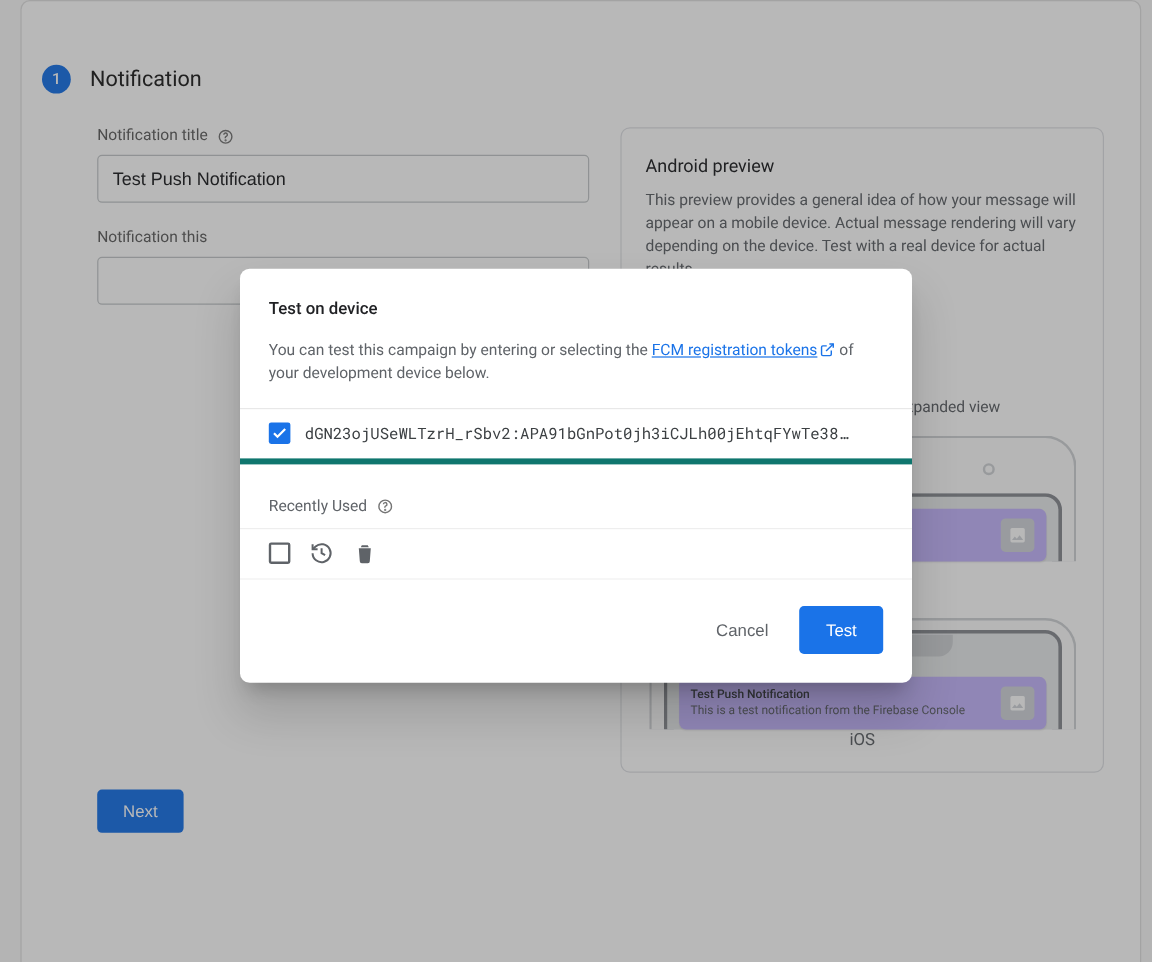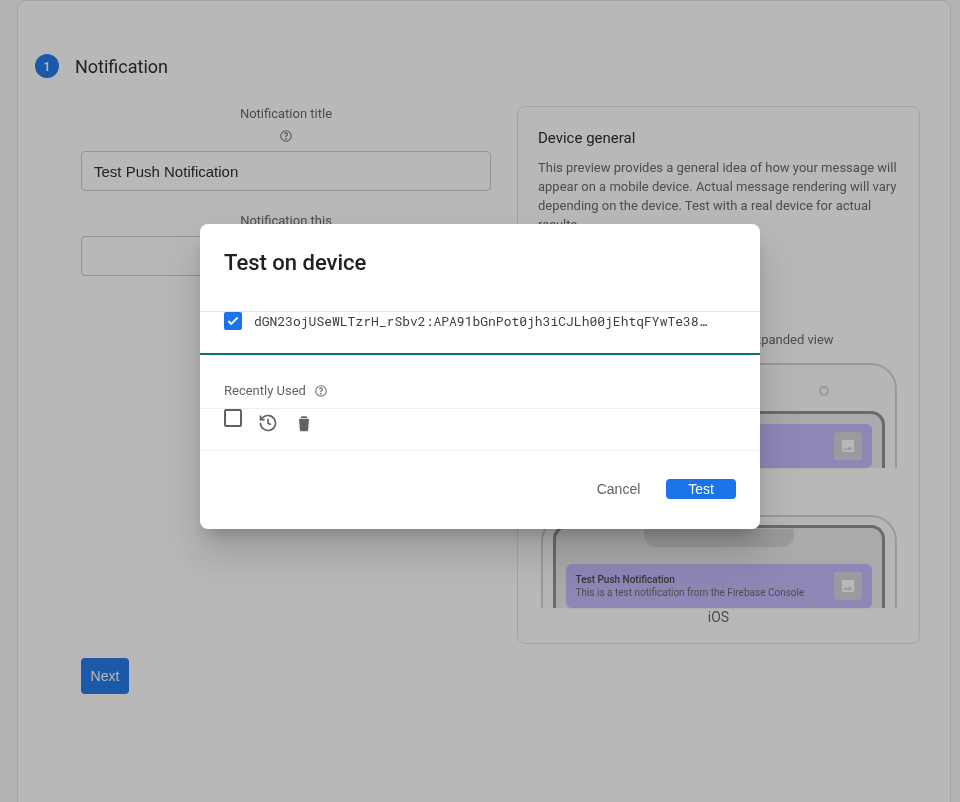--- a/index.html
+++ b/index.html
@@ -33,21 +33,21 @@
     width: 24px; height: 24px;
     background: #1a73e8; color: #fff; font-size: 13px; font-weight: 500;
     border-radius: 50%;
   }
   .step-title { font-size: 18px; font-weight: 400; color: #212121; }
 
   .step-body { display: flex; gap: 26px; margin-top: 28px; margin-left: 63px; margin-right: 0; }
   .left-col  { width: 410px; flex: 0 0 auto; }
   .right-col { flex: 1; }
 
-  .field-label { font-size: 13px; color: #616161; display: flex; align-items: center; gap: 8px; margin-bottom: 8px; flex-direction: column; }
+  .field-label { font-size: 13px; color: #616161; display: flex; align-items: center; gap: 8px; margin-bottom: 8px; }
   .help-circle {
     display: inline-flex; width: 14px; height: 14px; color: #757575;
   }
   .text-input {
     width: 100%; height: 40px;
     border: 1px solid #c4c8ca; border-radius: 4px;
     background: #fff; padding: 0 12px;
     font-size: 15px; color: #202124;
   }
   .text-input::placeholder { color: #9aa0a6; }
@@ -113,58 +113,58 @@
   }
   .platform-label { text-align: center; font-size: 14px; color: #5f6368; margin-top: 1px; }
   .ios-screen { background: #e8eaec; }
   .notif-card.ios { }
   .device-frame.ios { padding-top: 0; }
   .device-frame.ios .device-screen { margin-top: 8px; padding-top: 36px; }
 
   .next-btn {
     background: #1a73e8; color: #fff; font-size: 14px; font-weight: 500;
     border: none; border-radius: 4px;
-    height: 36px; width: 48px;
+    height: 36px; width: 72px;
     cursor: pointer;
     margin-top: 14px; margin-left: 63px;
   }
 
   
   .scrim {
     position: absolute; inset: 0;
     background: rgba(33,33,33,0.32);
     display: flex; align-items: flex-start; justify-content: center;
   }
   .dialog {
     margin-top: 224px;
     width: 560px;
     background: #fff;
     border-radius: 8px;
     box-shadow: 0 11px 15px -7px rgba(0,0,0,0.2), 0 24px 38px 3px rgba(0,0,0,0.14);
     overflow: hidden;
     display: flex; flex-direction: column;
   }
   .dialog-header { padding: 26px 24px 18px; }
-  .dialog-title  { font-size: 22px; font-weight: 500; color: #202124; margin-bottom: 18px; }
+  .dialog-title  { font-size: 14px; font-weight: 500; color: #202124; margin-bottom: 18px; }
   .dialog-intro  { font-size: 13px; color: #5f6368; line-height: 1.45; }
   .dialog-intro a { color: #1a73e8; text-decoration: underline; }
   .ext-link-icon { color: #1a73e8; margin-left: 2px; vertical-align: -2px; display: inline-flex; }
 
   .token-input {
     border-top: 1px solid #e0e0e0;
     padding: 0 24px;
   }
   .token-input input {
     border: none; outline: none; width: 100%;
     height: 40px; font-size: 13px; color: #5f6368;
   }
   .token-input input::placeholder { color: #9aa0a6; }
 
   .token-row {
-    display: flex; align-items: flex-start; gap: 12px;
+    display: flex; align-items: center; gap: 12px;
     padding: 0 18px 0 24px; height: 42px;
     border-top: 1px solid #eeeeee;
   }
   .token-row.no-border { border-top: 1px solid #e8e8e8; }
   .checkbox {
     width: 18px; height: 18px; border-radius: 2px;
     display: inline-flex; align-items: center; justify-content: center;
     flex: 0 0 auto; cursor: pointer;
   }
   .checkbox.checked { background: #1a73e8; }
@@ -175,37 +175,37 @@
     white-space: nowrap; overflow: hidden; text-overflow: ellipsis;
     flex: 1;
   }
   .row-actions { display: flex; align-items: center; gap: 8px; color: #5f6368; }
   .icon-btn { background: transparent; border: none; padding: 4px; cursor: pointer; color: #5f6368; display:inline-flex; }
 
   .section-label {
     padding: 28px 24px 10px;
     font-size: 13px; color: #5f6368;
     display: flex; align-items: center; gap: 8px;
-    border-top: 2px solid #0f766e;
+    border-top: 5px solid #0f766e;
   }
 
   .dialog-actions {
     display: flex; justify-content: flex-end; align-items: center;
     gap: 18px; padding: 22px 24px 24px;
     border-top: 1px solid #f0f0f0;
   }
   .btn-flat {
     background: transparent; border: none;
     font-size: 14px; font-weight: 500; color: #5f6368;
     cursor: pointer; padding: 8px 8px; margin-left: 24px;
   }
   .btn-primary {
     background: #1a73e8; color: #fff;
     border: none; border-radius: 4px;
-    height: 20px; padding: 0 22px;
+    height: 40px; padding: 0 22px;
     font-size: 14px; font-weight: 500;
     cursor: pointer;
   }
 </style>
 </head>
 <body>
 
 <div class="page-card">
   <div class="step-header">
     <span class="step-number">1</span>
@@ -230,21 +230,21 @@
       <div style="height:22px"></div>
 
       <div class="field-label">
         <span>Notification this</span>
       </div>
       <input class="text-input" style="">
     </div>
 
     <div class="right-col">
       <div class="preview-panel">
-        <div class="preview-title">Device general</div>
+        <div class="preview-title">Android preview</div>
         <div class="preview-desc">This preview provides a general idea of how your message will appear on a mobile device. Actual message rendering will vary depending on the device. Test with a real device for actual results.</div>
 
         <button class="send-test-btn">
           <span>age</span>
         </button>
 
         <div class="preview-tabs">
           <span>Initial state</span>
           <span>Expanded view</span>
         </div>
@@ -298,20 +298,29 @@
     </div>
   </div>
 
   <button class="next-btn">Next</button>
 </div>
 
 <div class="scrim">
   <div class="dialog">
     <div class="dialog-header">
       <div class="dialog-title">Test on device</div>
+      <div class="dialog-intro">
+        <span>You can test this campaign by entering or selecting the </span><a href="#"><span>FCM registration tokens</span><span class="ext-link-icon">
+              <svg width="13" height="13" viewBox="0 0 24 24" fill="none" stroke="currentColor" stroke-width="2.2">
+                <path d="M18 13v6a2 2 0 0 1-2 2H5a2 2 0 0 1-2-2V8a2 2 0 0 1 2-2h6"></path>
+                <path d="M15 3h6v6"></path>
+                <path d="M10 14L21 3"></path>
+              </svg>
+            </span></a><span> of your development device below.</span>
+      </div>
     </div>
 
 
     <div class="token-row no-border">
       <span class="checkbox checked">
         <svg width="14" height="14" viewBox="0 0 24 24" fill="none" stroke="#fff" stroke-width="3.2">
             <polyline points="20 6 9 17 4 12"></polyline>
           </svg>
       </span>
       <span class="token-text">dGN23ojUSeWLTzrH_rSbv2:APA91bGnPot0jh3iCJLh00jEhtqFYwTe38…</span>

